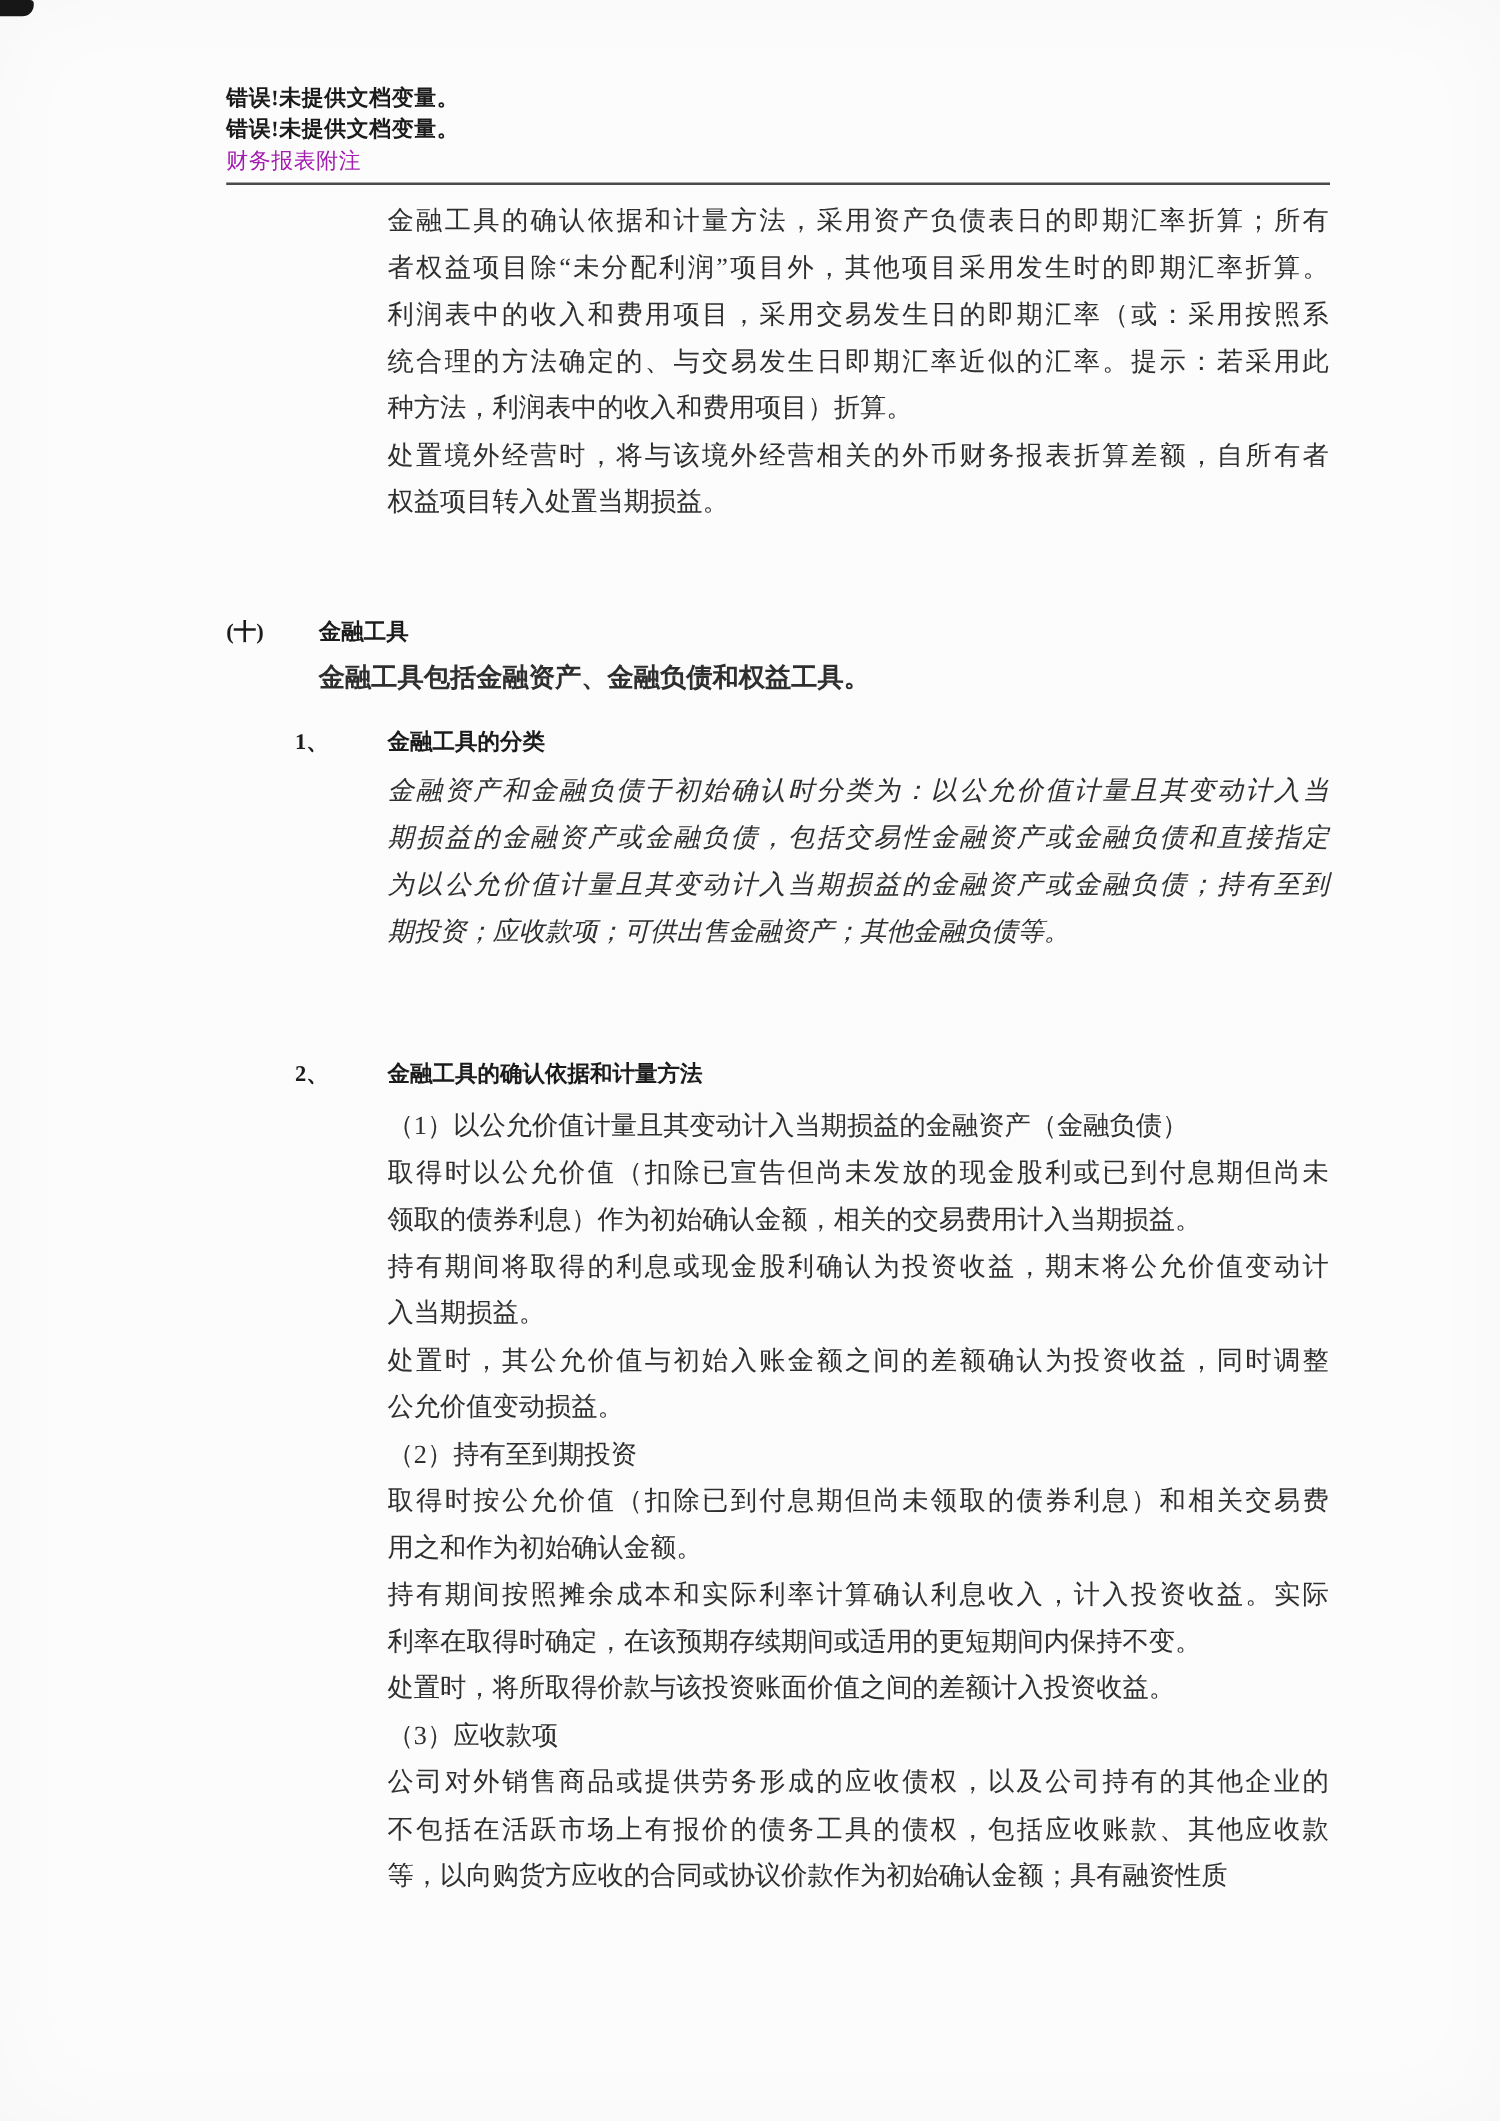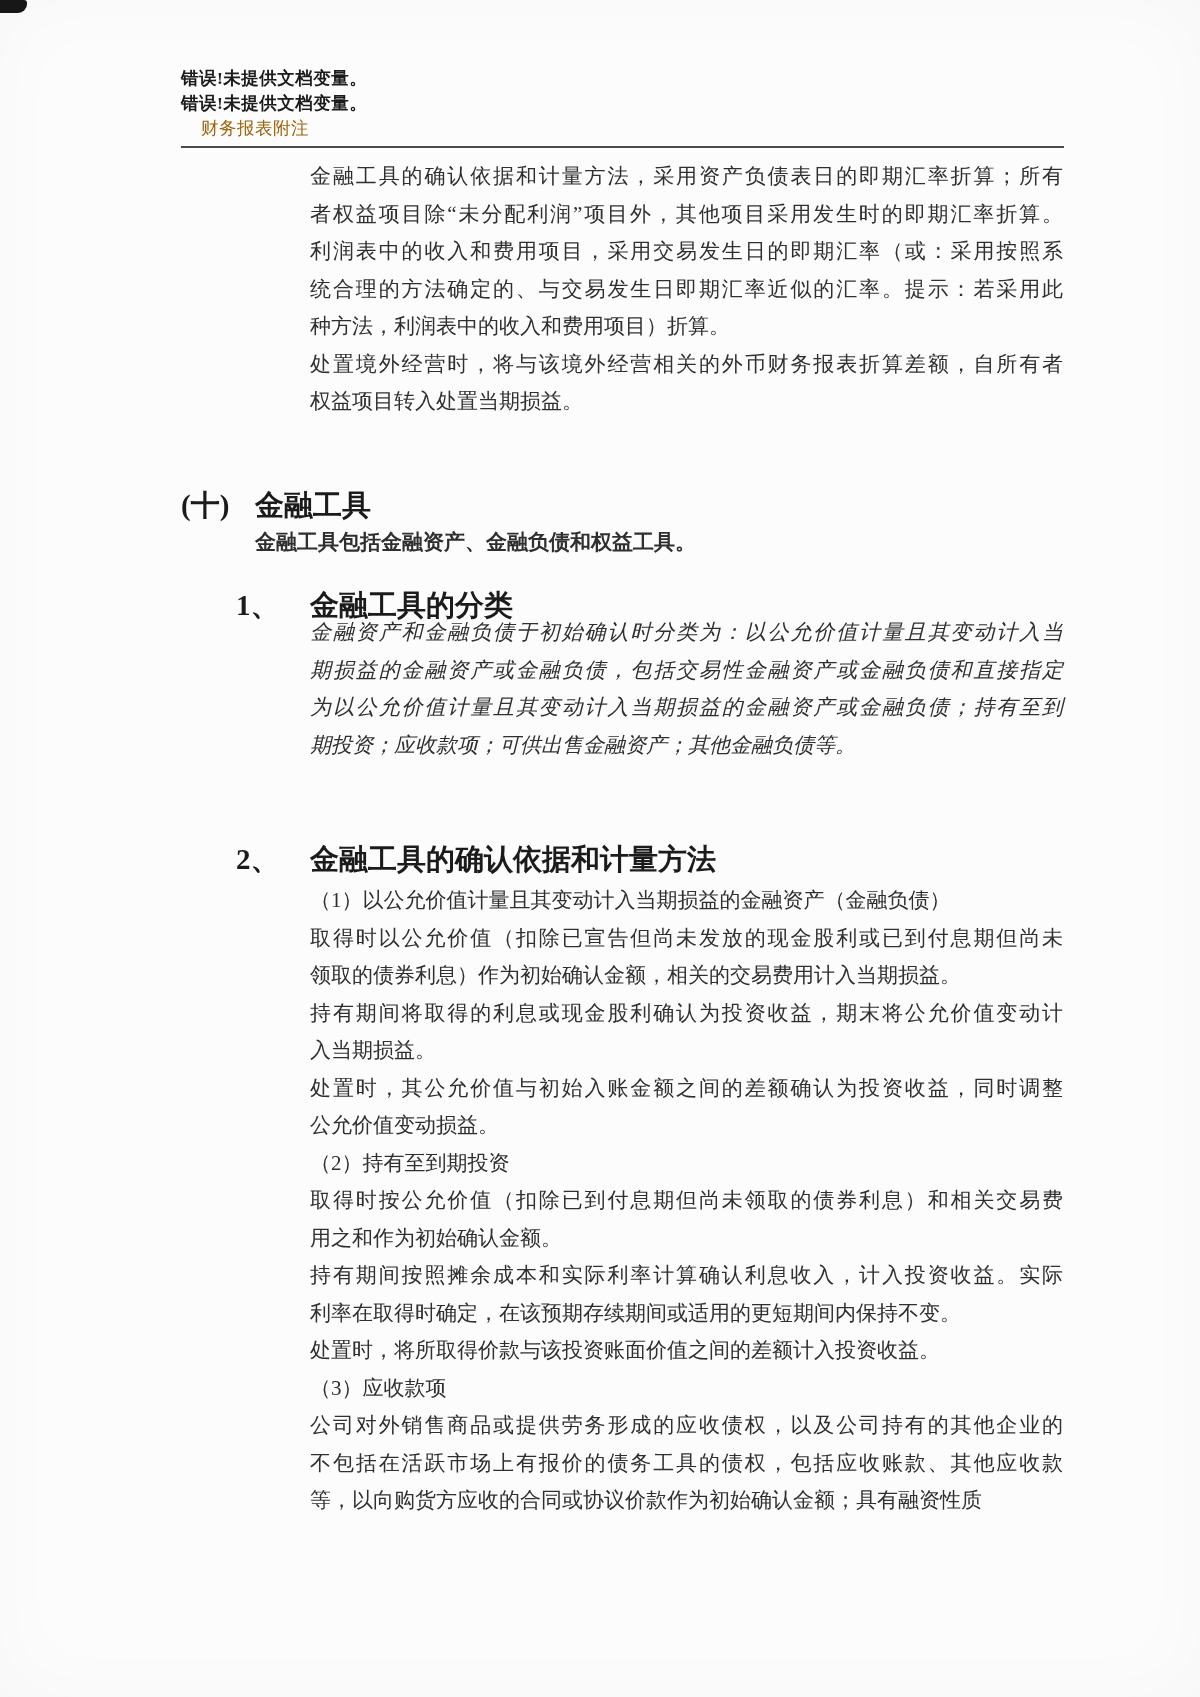--- a/index.html
+++ b/index.html
@@ -17,41 +17,41 @@
     width:27px;height:13px;
     background:#171717;
     border-radius:0 3px 9px 0;
   }
   .hdr{
     position:absolute;left:181px;top:66px;
     font-size:17.5px;line-height:25px;
     letter-spacing:0.5px;
   }
   .hdr .b{font-weight:bold;color:#1b1b1b;}
-  .hdr .r{color:#a16207;margin-left:20px;}
+  .hdr .r{color:#a21caf;}
   .rule{
     position:absolute;left:181px;top:146px;
     width:883px;height:2px;background:#4a4a4a;
   }
   .blk{
     position:absolute;
     font-size:21px;line-height:37.5px;
     color:#2f2f2f;
   }
   .ln{display:block;white-space:nowrap;}
   .ln.j{white-space:normal;text-align:justify;text-align-last:justify;text-justify:inter-character;}
   .head{
     font-weight:bold;color:#1b1b1b;
-    font-size:29px;line-height:30px;
+    font-size:18px;line-height:30px;
   }
   .head .mk{display:inline-block;font-weight:bold;}
   #sec10-head{left:181px;top:490px;}
   #sec10-head .mk{width:74px;}
   #sec10-intro{left:255px;top:527px;line-height:30px;font-weight:bold;}
-  #sub1-head{left:236px;top:578px;margin-top:12px;}
+  #sub1-head{left:236px;top:578px;}
   #sub1-head .mk{width:74px;}
   #sub1-body{left:310px;top:614px;width:753px;font-style:italic;}
   #sub2-head{left:236px;top:844px;}
   #sub2-head .mk{width:74px;}
   #sub2-body{left:310px;top:882px;width:753px;}
   #fc-body{left:310px;top:158px;width:753px;}
 </style>
 </head>
 <body>
 

